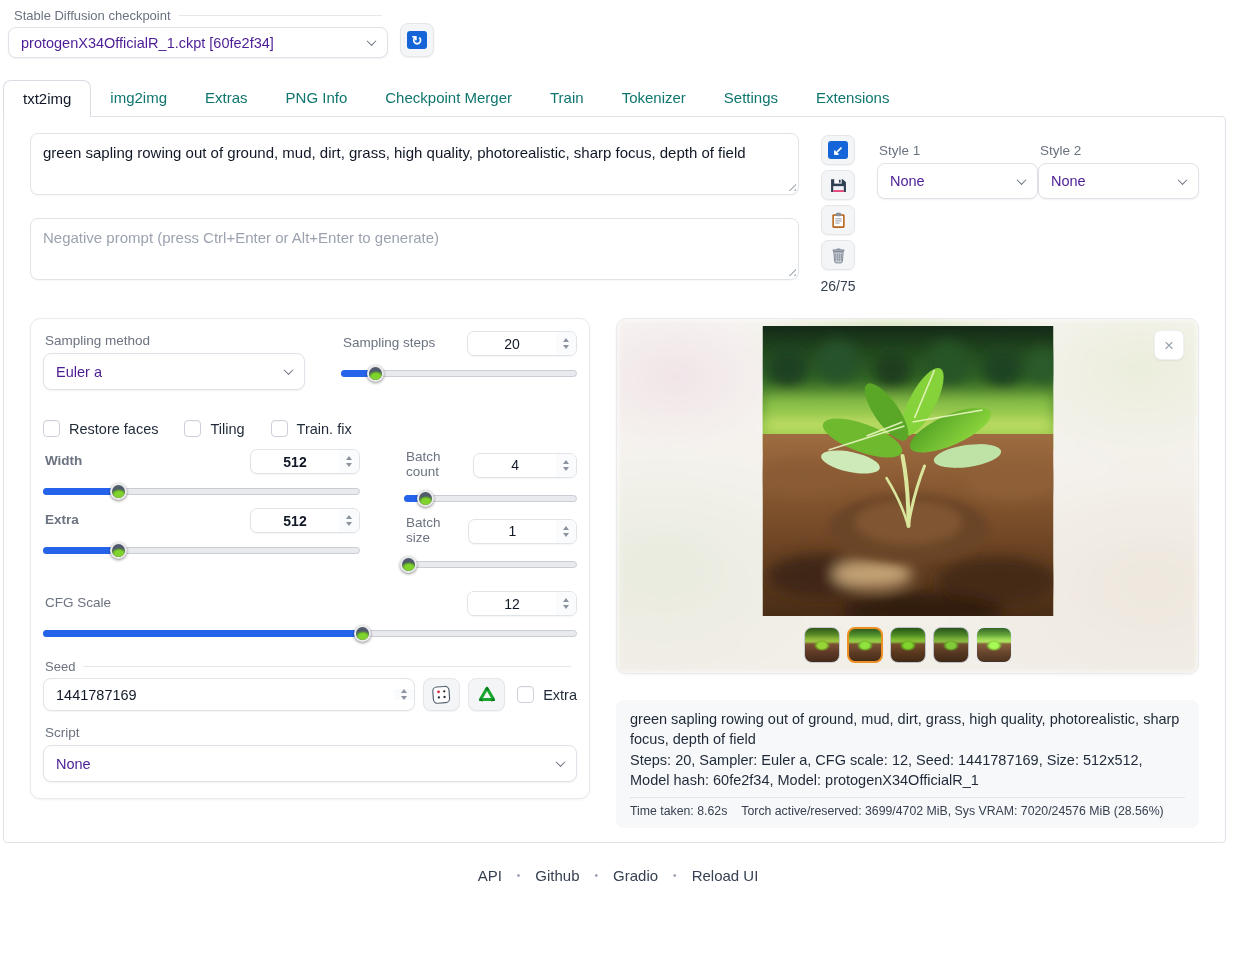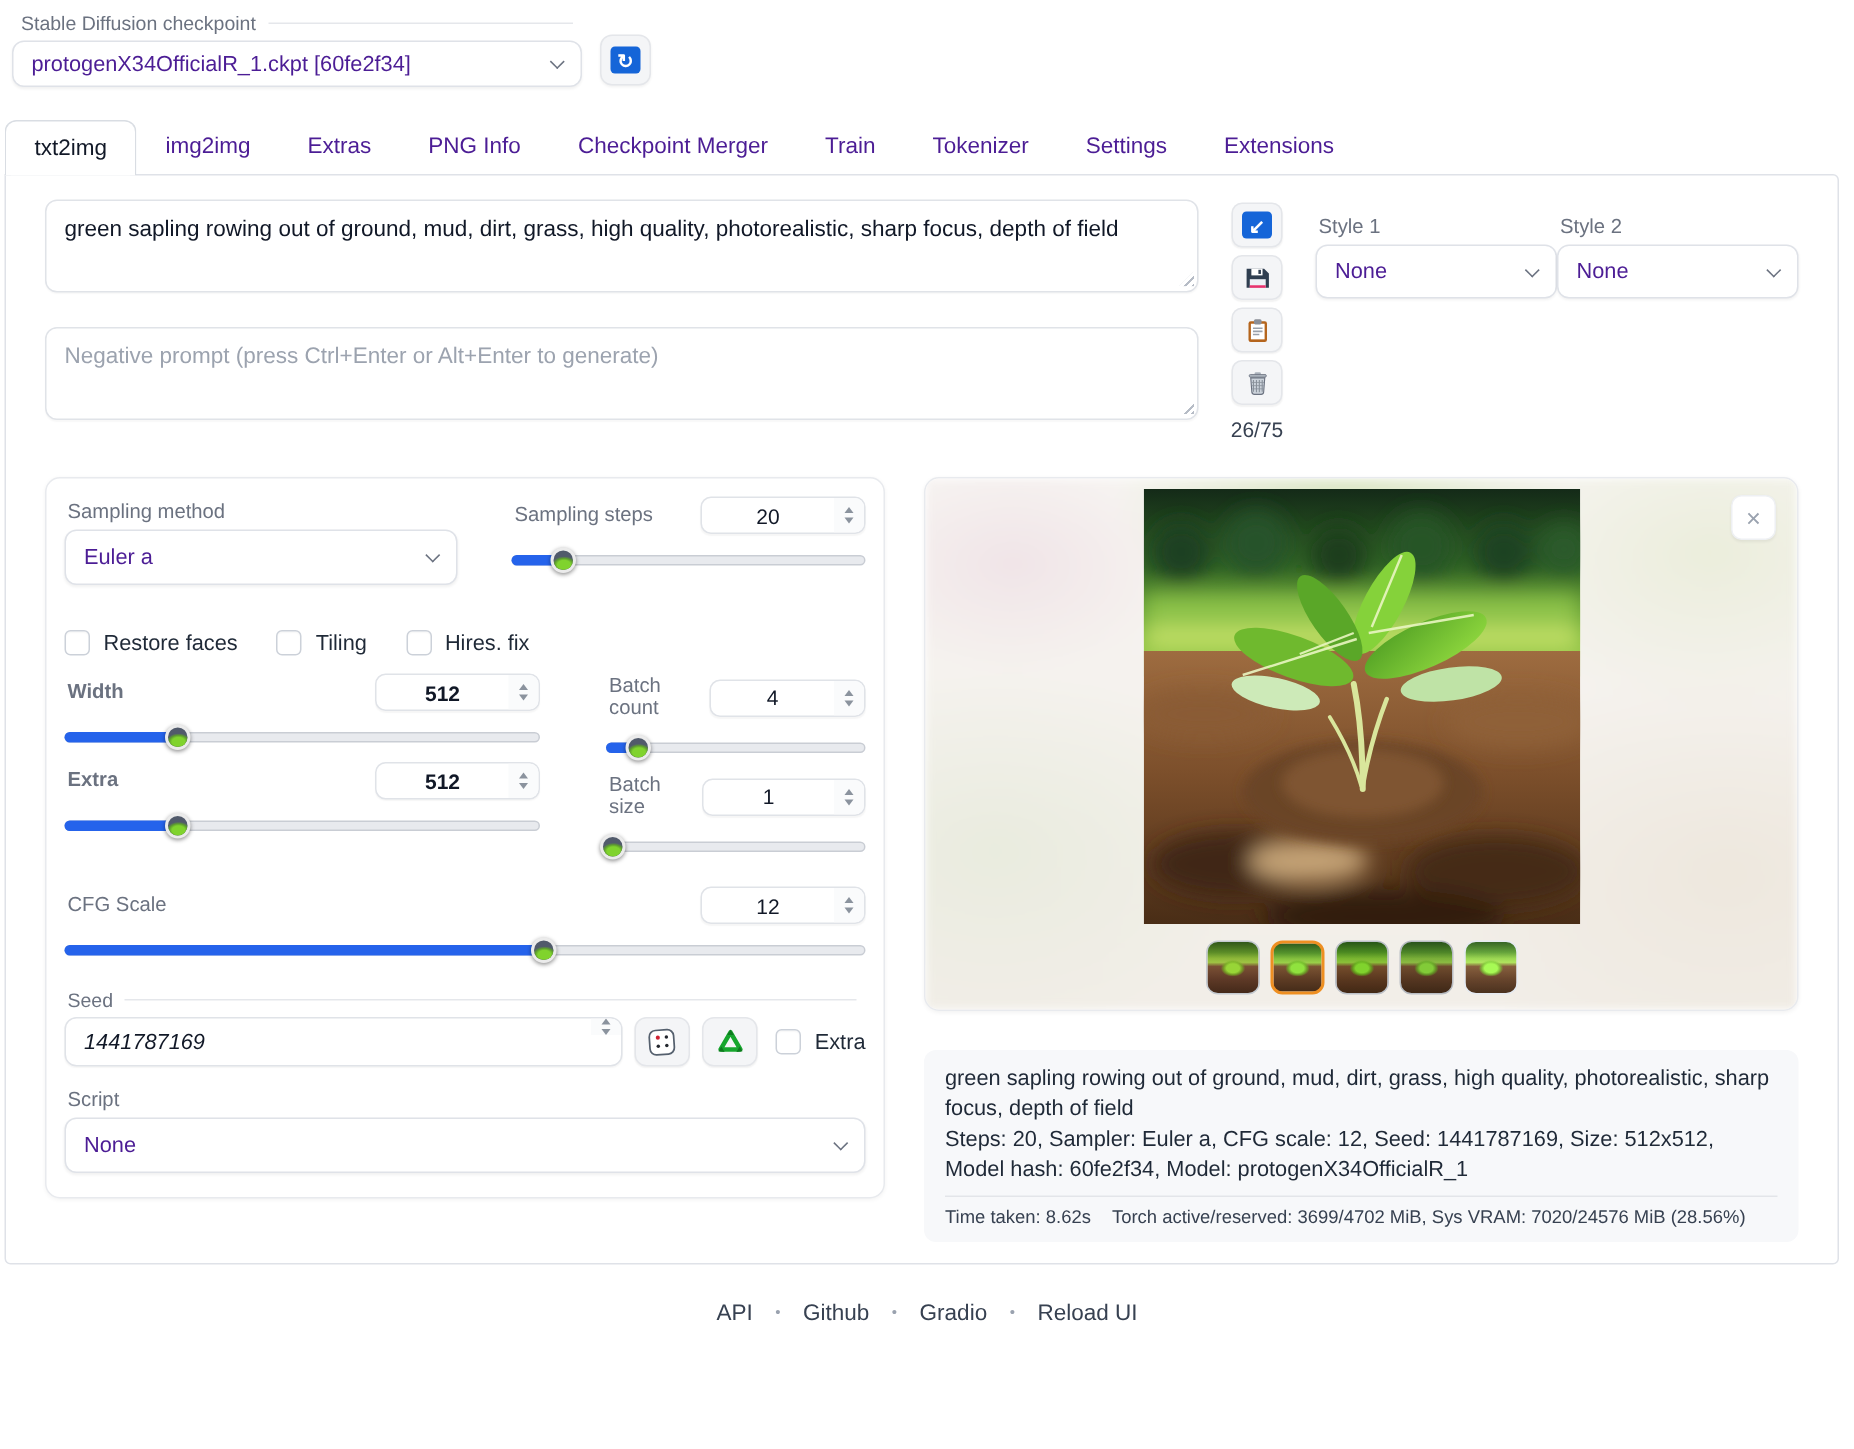--- a/index.html
+++ b/index.html
@@ -10,21 +10,21 @@
   .ckpt-group { width:380px; }
   .label-line-row { display:flex; align-items:center; gap:8px; color:#6b7280; font-size:13px; padding:2px 6px 4px 6px; }
   .label-line-row .line { flex:1; height:1px; background:#e5e7eb; }
   .select { height:31px; border:1px solid #dfe2e8; border-radius:8px; background:#fff; display:flex; align-items:center; justify-content:space-between; padding:0 12px; font-size:14.5px; color:#4c1d95; box-shadow:0 1px 2px rgba(0,0,0,.06); cursor:pointer; }
   .chev { width:7px; height:7px; border-right:1.8px solid #6b7280; border-bottom:1.8px solid #6b7280; transform:rotate(45deg) translate(-1px,-1px); flex:none; margin-left:8px; }
   .sq-btn { width:34px; height:34px; background:#f4f5f7; border:1px solid #e4e6ea; border-radius:8px; display:flex; align-items:center; justify-content:center; box-shadow:0 1px 2px rgba(0,0,0,.06); cursor:pointer; margin-bottom:1px; }
   .icon-blue-box { display:inline-flex; align-items:center; justify-content:center; width:20px; height:18px; background:#1565d8; border-radius:3px; color:#fff; font-size:13px; font-weight:bold; line-height:1; }
 
   
   .tabs { display:flex; margin:22px 0 0 3px; position:relative; z-index:2; }
-  .tab { padding:9px 19px; font-size:15px; color:#4c1d95; cursor:pointer; white-space:nowrap; }
+  .tab { padding:9px 19px; font-size:15px; color:#0f766e; cursor:pointer; white-space:nowrap; }
   .tab.active { background:#fff; border:1px solid #d9dde3; border-bottom:none; border-radius:8px 8px 0 0; color:#111827; position:relative; z-index:3; margin-bottom:-1px; padding-bottom:10px; }
 
   
   .panel { margin:0 10px 0 3px; border:1px solid #dfe2e8; background:#fff; padding:16px 26px 14px; position:relative; z-index:1; border-radius:0 4px 4px 4px; }
 
   .row1 { display:flex; gap:22px; }
   .prompt-col { flex:1; display:flex; flex-direction:column; gap:23px; }
   .ta-wrap { position:relative; }
   .ta-wrap textarea { width:100%; height:62px; border:1px solid #e0e3e8; border-radius:8px; padding:10px 12px; font-family:"Liberation Sans",sans-serif; font-size:15px; color:#111827; resize:none; outline:none; box-shadow:0 1px 1px rgba(0,0,0,.03); display:block; }
   .ta-wrap textarea::placeholder { color:#9ca3af; }
@@ -67,21 +67,21 @@
 
   .dims-row { display:flex; gap:44px; margin-top:12px; }
   .dim-left { width:317px; flex:none;font-weight:bold; }
   .dim-right { flex:1; }
   .field { margin-bottom:9px; }
   .field .plain-label { margin:0 0 2px 2px; }
   .cfg-block { margin-top:10px; }
 
   .seed-block { margin-top:16px; }
   .seed-row { display:flex; gap:8px; align-items:center; }
-  .seed-input { flex:1; height:33px; border:1px solid #e0e3e8; border-radius:8px; background:#fff; display:flex; align-items:flex-start; padding-left:12px; font-size:14.5px; color:#111827; box-shadow:0 1px 1px rgba(0,0,0,.04); overflow:hidden;font-style:italic; }
+  .seed-input { flex:1; height:33px; border:1px solid #e0e3e8; border-radius:8px; background:#fff; display:flex; align-items:center; padding-left:12px; font-size:14.5px; color:#111827; box-shadow:0 1px 1px rgba(0,0,0,.04); overflow:hidden; }
   .seed-input .val { flex:1; align-self:center; }
   .seed-btn { width:37px; height:33px; background:#f4f5f7; border:1px solid #e4e6ea; border-radius:8px; display:flex; align-items:center; justify-content:center; box-shadow:0 1px 1px rgba(0,0,0,.05); cursor:pointer; flex:none; }
   .extra-item { margin-left:4px; }
 
   .script-block { margin-top:14px; }
   .script-block .select { height:37px; }
 
   
   .right-col { flex:1; display:flex; flex-direction:column; }
   .gallery { position:relative; height:356px; border:1px solid #e8eaee; border-radius:10px; overflow:hidden; background:#fff; box-shadow:0 1px 3px rgba(0,0,0,.05); }
@@ -260,21 +260,21 @@
         <div class="cb-item">
             <span class="cb"></span>
             <span>Restore faces</span>
           </div>
         <div class="cb-item">
             <span class="cb"></span>
             <span>Tiling</span>
           </div>
         <div class="cb-item">
             <span class="cb"></span>
-            <span>Hires. fix</span>
+            <span>Train. fix</span>
           </div>
       </div>
 
       <div class="dims-row">
         <div class="dim-left">
           <div class="field">
             <div class="label-num-row">
               <div class="plain-label">Width</div>
               <div class="numbox">
                 <span class="numval">512</span>

